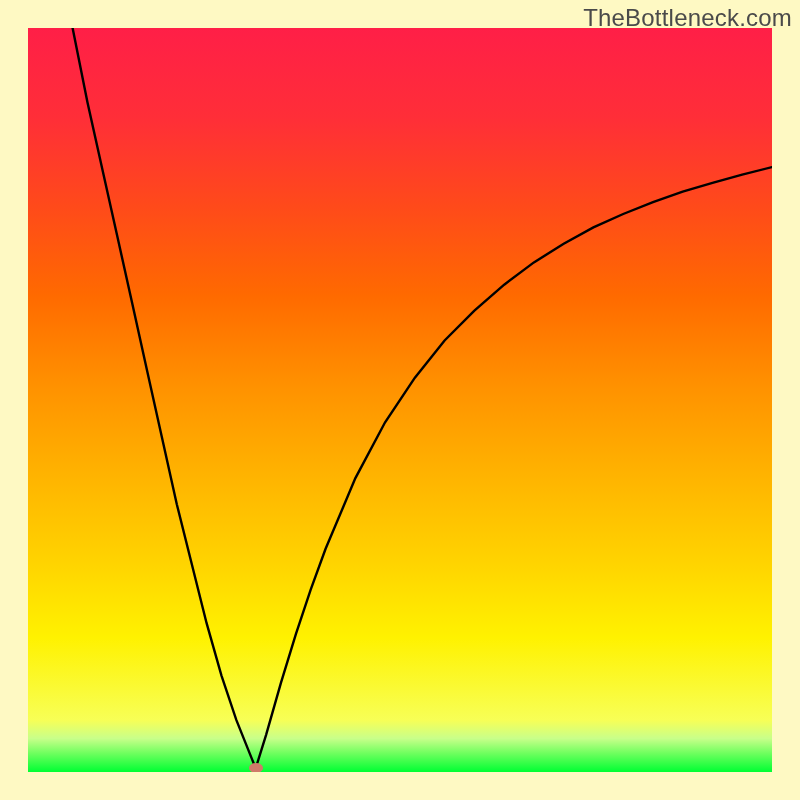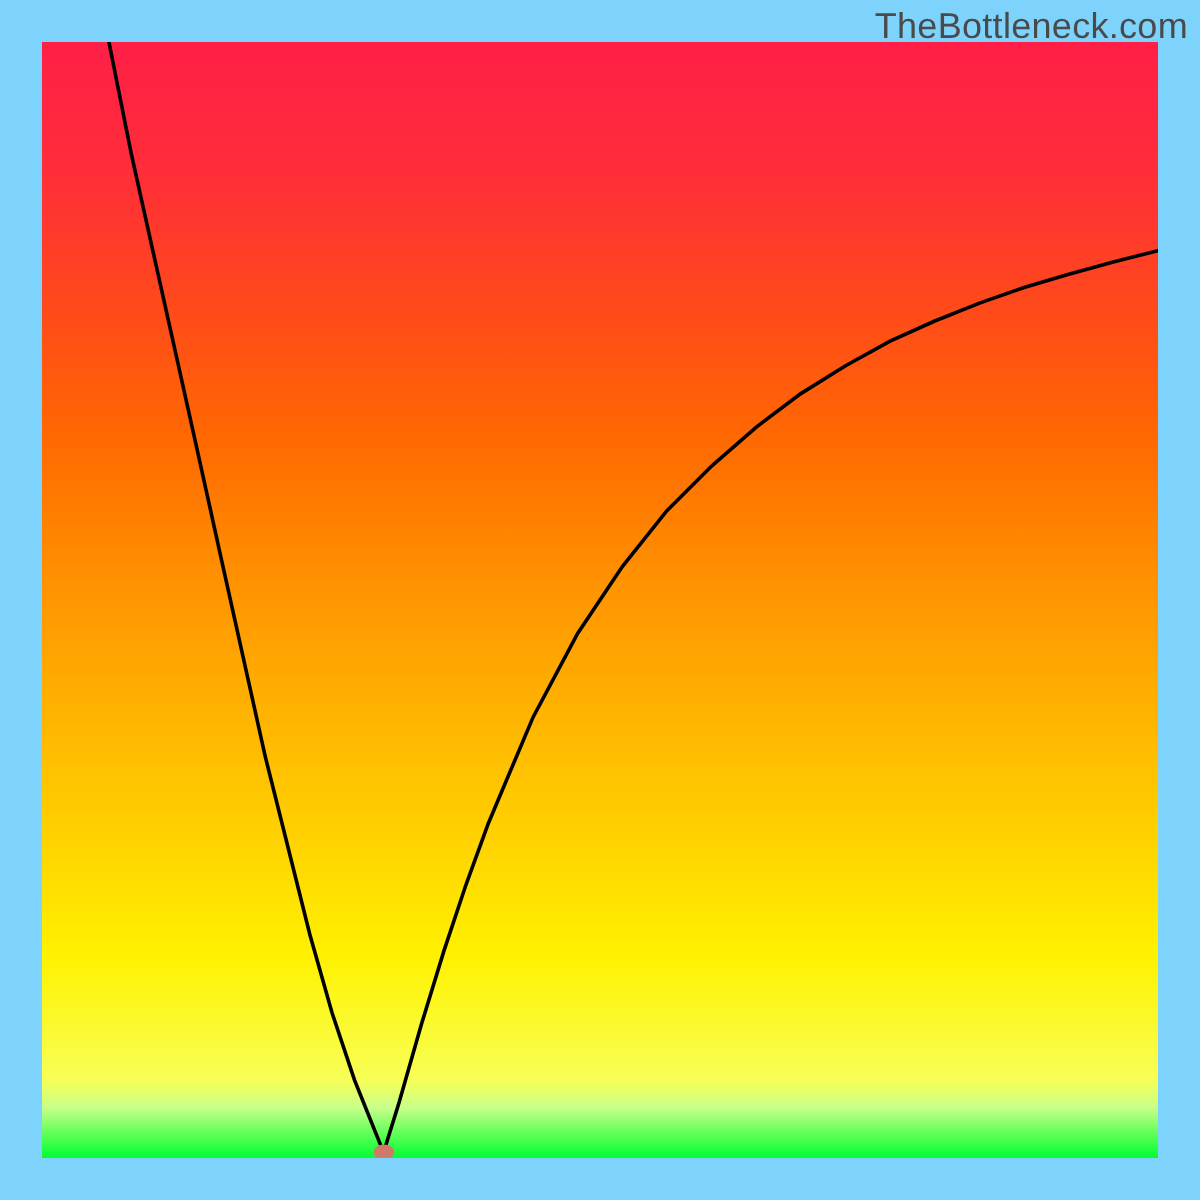--- a/index.html
+++ b/index.html
@@ -7,21 +7,21 @@
     padding: 0;
     width: 800px;
     height: 800px;
     background: #000;
     overflow: hidden;
     font-family: Arial, Helvetica, sans-serif;
   }
   .frame {
     position: absolute;
     inset: 0;
-    background: #7dd3fc;
+    background: #fef9c3;
   }
   .plot {
     position: absolute;
     left: 28px;
     top: 28px;
     width: 744px;
     height: 744px;
     overflow: hidden;
   }
   .gradient-bg {

